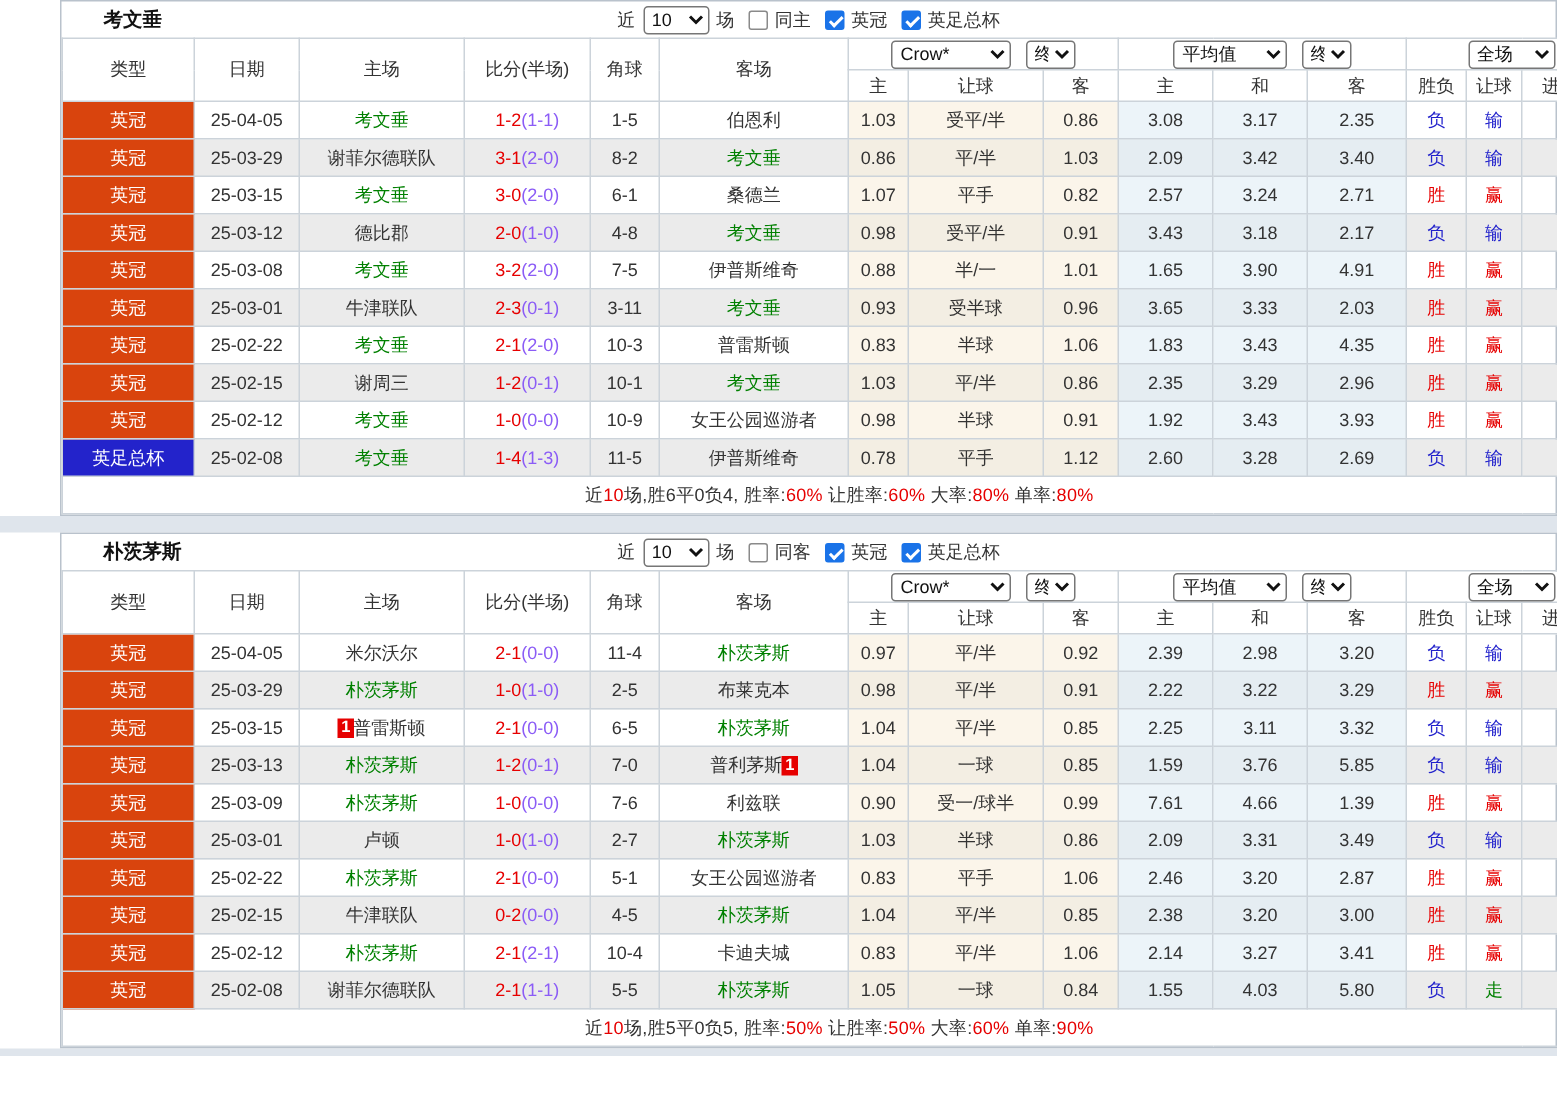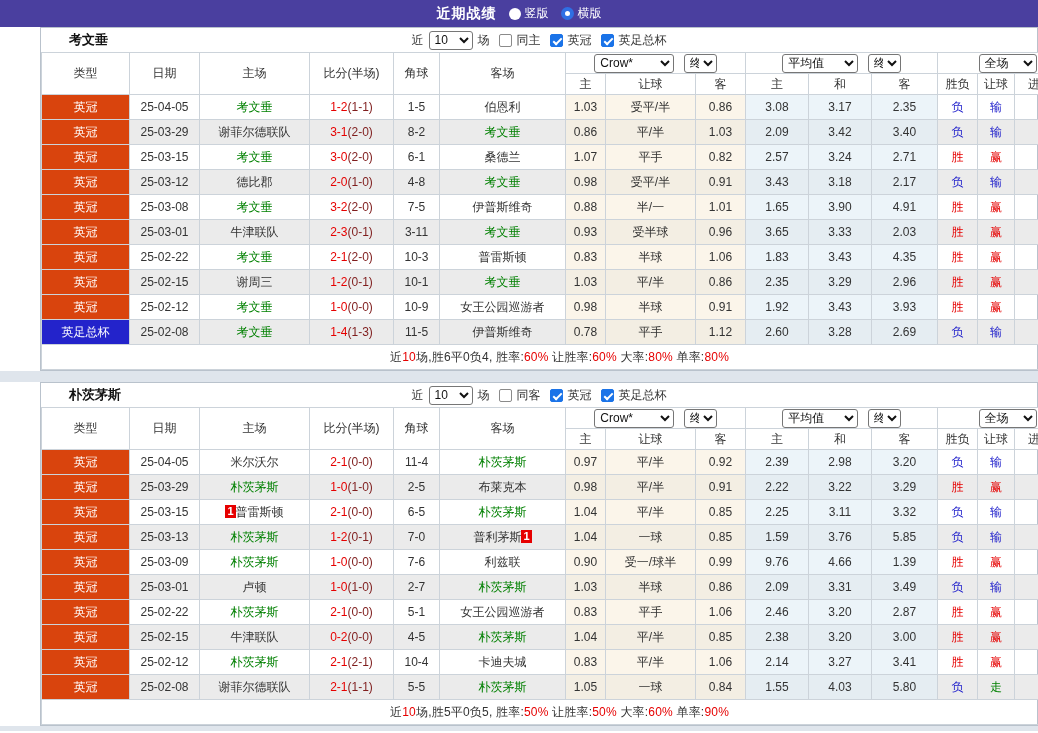--- a/index.html
+++ b/index.html
@@ -49,46 +49,35 @@
   tbody td { height:25px; }
   tfoot td { height:25px; }
   td.alt { background:#ebebeb; }
   td.col-asia { background:#fbf5ea; }
   td.col-asia.alt { background:#f3eee3; }
   td.col-euro { background:#ecf4f9; }
   td.col-euro.alt { background:#e5edf2; }
   td.type-cell { background:#d9440d; color:#fff; }
   td.type-cell.cup { background:#2323cb; }
   .ft { color:#e60000; }
-  .ht { color:#7f1d1d; }
+  .ht { color:#8b5cf6; }
   .focus { color:#008000; }
   .red { color:#e60000; }
   .blue { color:#2222cc; }
   .green { color:#008000; }
   .badge { display:inline-block; background:#e60000; color:#fff; font-size:11px;
            line-height:13px; padding:0 2px; font-weight:bold; vertical-align:1px; }
   .summary-cell span { letter-spacing:0.2px; }
   .sel-cell select { vertical-align:middle; margin:0 3px; }
 </style>
 </head>
 <body>
 
 <div class="page">
 
-  <div class="title-bar">
-    <span class="title">近期战绩</span>
-    <span class="radio-group">
-      <span class="radio"></span>
-      <span>竖版</span>
-    </span>
-    <span class="radio-group">
-      <span class="radio checked"></span>
-      <span>横版</span>
-    </span>
-  </div>
 
   <div class="section">
     <div class="control-row">
       <span class="team-name">考文垂</span>
       <div class="controls">
         <span>近</span>
         <select class="sel-count"><option>10</option></select>
         <span>场</span>
         <span class="cb"></span>
         <span>同主</span>
@@ -467,21 +456,21 @@
           <tr>
             <td class="type-cell">英冠</td>
             <td class="">25-03-09</td>
             <td class=""><span class="focus">朴茨茅斯</span></td>
             <td class=""><span class="ft">1-0</span><span class="ht">(0-0)</span></td>
             <td class="">7-6</td>
             <td class=""><span class="">利兹联</span></td>
             <td class="col-asia">0.90</td>
             <td class="col-asia">受一/球半</td>
             <td class="col-asia">0.99</td>
-            <td class="col-euro">9.76</td>
+            <td class="col-euro">7.61</td>
             <td class="col-euro">4.66</td>
             <td class="col-euro">1.39</td>
             <td class="red">胜</td>
             <td class="red">赢</td>
             <td class="blue">小</td>
           </tr>
           <tr>
             <td class="type-cell">英冠</td>
             <td class=" alt">25-03-01</td>
             <td class=" alt"><span class="">卢顿</span></td>

